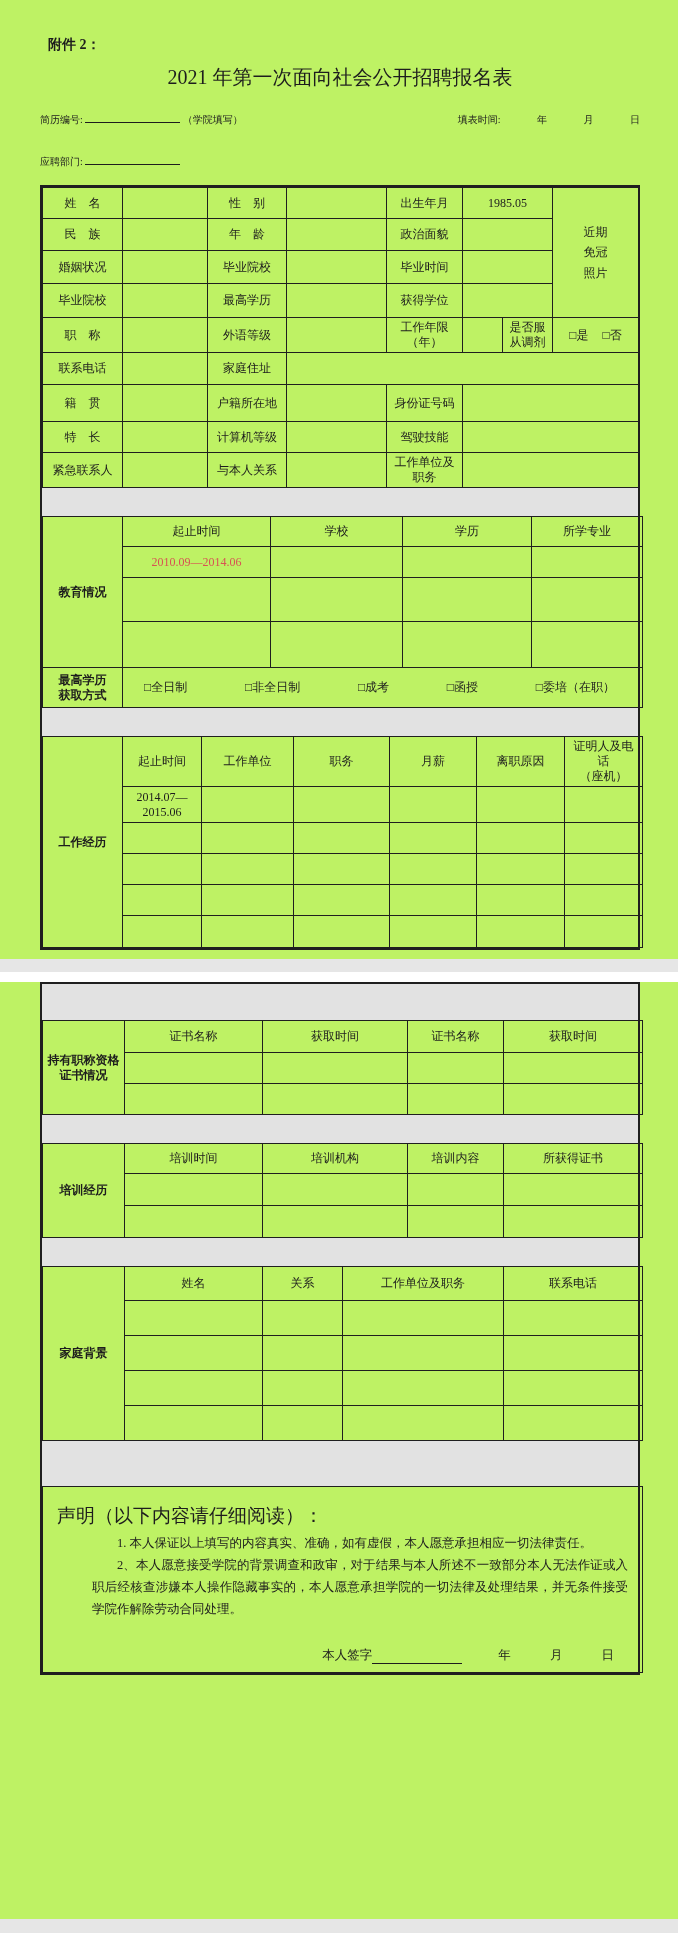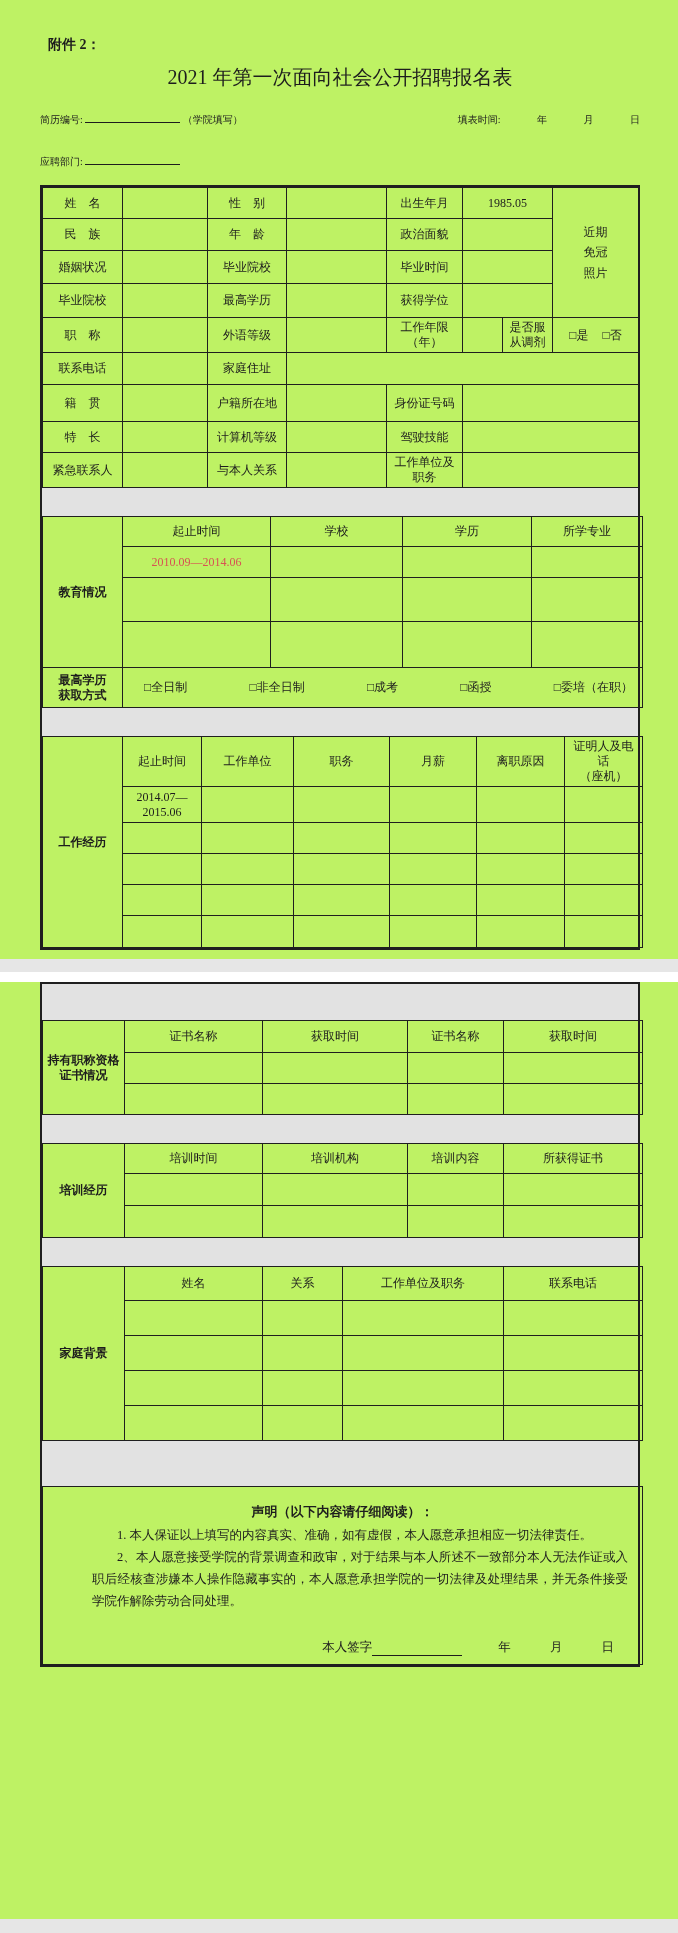--- a/index.html
+++ b/index.html
@@ -23,27 +23,27 @@
   td { border:1px solid #1f1f1f; font-size:12px; text-align:center; vertical-align:middle; padding:2px 3px; overflow:hidden; }
   td.lbl { }
   td.seclbl { font-weight:700; }
   .sep { height:29px; background:#e2e2e2; }
   .sep.tall { height:36px; }
   .sep.thin { height:17px; }
   .red { color:#d85353; }
   .photo-cell div { line-height:1.7; }
   .two-line { line-height:1.25; }
 
-  .chkrow { display:flex; justify-content:space-between; padding:0 6px 0 18px; }
+  .chkrow { display:flex; justify-content:space-between; padding:0 24px 0 18px; }
 
   .pagestrip { width:678px; height:13px; background:#e6e6e6; }
   .gap-a { height:9px; } .gap-b { height:10px; background:#fff; }
 
   .decl { text-align:left; padding:10px 14px 8px 14px; height:160px; vertical-align:top; }
-  .decl-title { font-weight:700; font-size:13px; margin:6px 0 4px 0;text-align:center; }
+  .decl-title { font-weight:400; font-size:19px; margin:6px 0 4px 0; }
   .decl p { font-size:12.5px; line-height:1.75; text-indent:2em; text-align:justify;margin-left:35px; }
   .sigline { display:flex; justify-content:flex-end; align-items:flex-end; margin-top:26px; font-size:12.5px; }
   .sigline .ymd span { display:inline-block; margin-left:36px; }
   .sigline .ymd { margin-right:14px; }
 </style>
 </head>
 <body>
 
 <div class="page">
   <div class="content">

